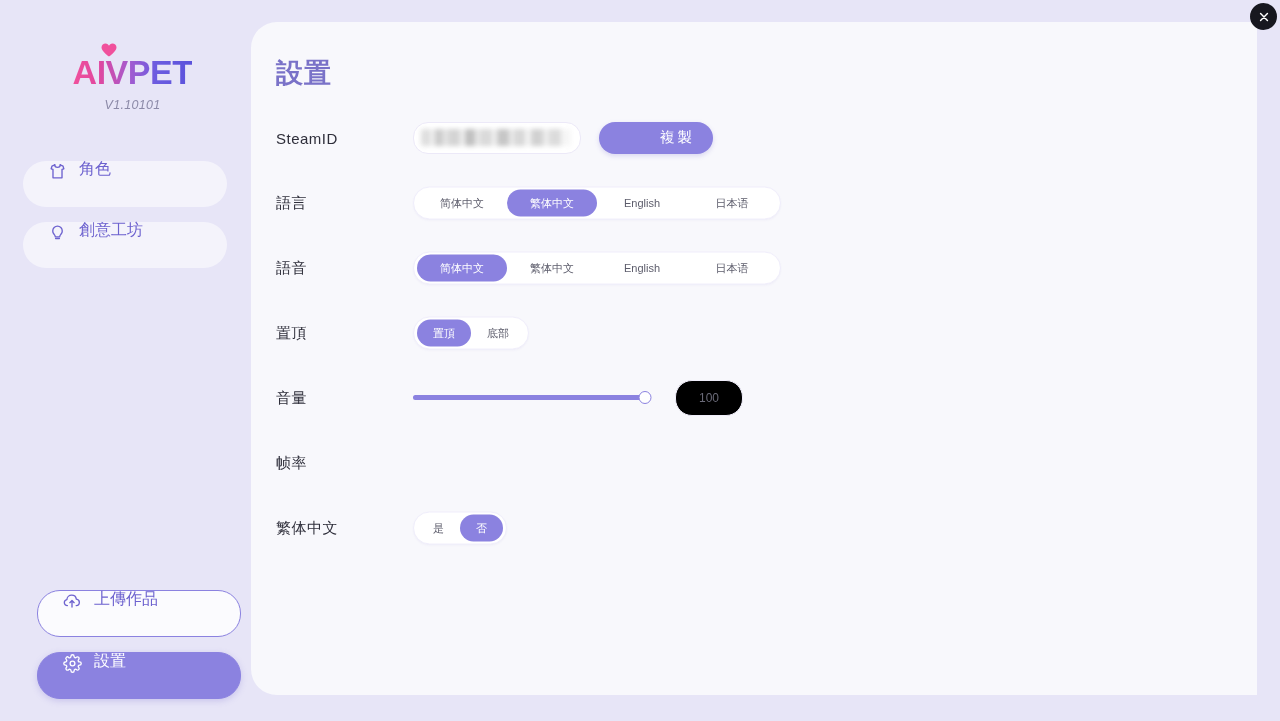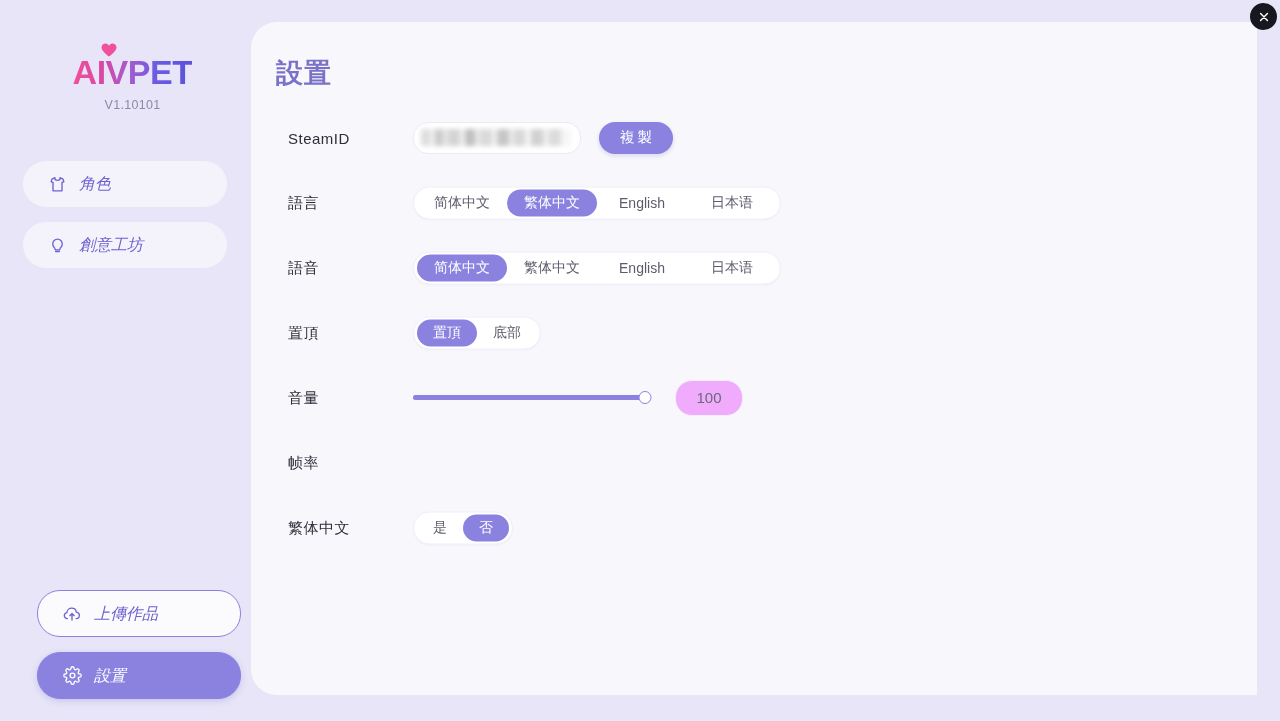--- a/index.html
+++ b/index.html
@@ -56,41 +56,40 @@
     -webkit-background-clip: text;
     background-clip: text;
     color: transparent;
     -webkit-text-fill-color: transparent;
   }
   .brand-version {
     margin-top: 9px;
     font-size: 12.5px;
     color: #8c8aa8;
     letter-spacing: 0.3px;
+    font-style: italic;
   }
 
   .nav-top {
     position: absolute;
     left: 23px;
     top: 161px;
     width: 204px;
   }
   .nav-item {
     display: flex;
-    align-items: center;
     height: 46px;
     border-radius: 23px;
     margin-bottom: 15px;
     padding-left: 24px;
     box-sizing: border-box;
     background: rgba(255,255,255,0.55);
     color: #6d62cf;
     font-size: 16px;
     cursor: pointer;
-    font-style: italic;
   }
   .nav-item .nav-icon {
     width: 20px;
     height: 20px;
     margin-right: 12px;
     display: flex;
     align-items: center;
     justify-content: center;
     flex: none;
   }
@@ -148,21 +147,20 @@
     height: 65px;
   }
   .row-label {
     position: absolute;
     left: 0;
     top: 50%;
     transform: translateY(-50%);
     font-size: 15px;
     color: #2e2e3a;
     letter-spacing: 0.5px;
-    margin-left: 12px;
   }
   .row-control {
     position: absolute;
     left: 137px;
     top: 50%;
     transform: translateY(-50%);
     display: flex;
     align-items: center;
   }
 
@@ -201,42 +199,42 @@
     background: #8b82e0;
     color: #fff;
     font-size: 14.5px;
     letter-spacing: 3px;
     display: flex;
     align-items: center;
     justify-content: center;
     cursor: pointer;
     box-shadow: 0 2px 5px rgba(110,98,207,0.22);
   }
-  .copy-btn span { padding-left: 3px; }
+  .copy-btn span { padding-left: 3px; margin-left: 40px; }
 
   
   .segmented {
     display: inline-flex;
     align-items: center;
     background: #ffffff;
     border-radius: 18px;
     height: 33px;
     padding: 3px;
     box-sizing: border-box;
     border: 1px solid #f0eefb;
     box-shadow: 0 1px 2px rgba(120,110,190,0.06);
   }
   .seg-opt {
     height: 27px;
     border-radius: 14px;
     padding: 0 16px;
     display: flex;
     align-items: center;
     justify-content: center;
-    font-size: 14px;
+    font-size: 11px;
     color: #5c5c6b;
     cursor: pointer;
     white-space: nowrap;
   }
   .seg-opt.selected {
     background: #8b82e0;
     color: #ffffff;
   }
   .segmented.wide .seg-opt { min-width: 58px; }
 
@@ -276,26 +274,26 @@
     background: #ffffff;
     border: 1.6px solid #8b82e0;
     box-sizing: border-box;
     transform: translateX(-50%);
   }
   .volume-box {
     margin-left: 30px;
     width: 66px;
     height: 34px;
     border-radius: 17px;
-    background: #f0abfc;
+    background: #000000;
     border: 1px solid #f0eefb;
     display: flex;
     align-items: center;
     justify-content: center;
-    font-size: 15px;
+    font-size: 12px;
     color: #6a6a78;
     cursor: text;
   }
 
   
   .close-btn {
     position: absolute;
     right: 3px;
     top: 3px;
     width: 27px;

